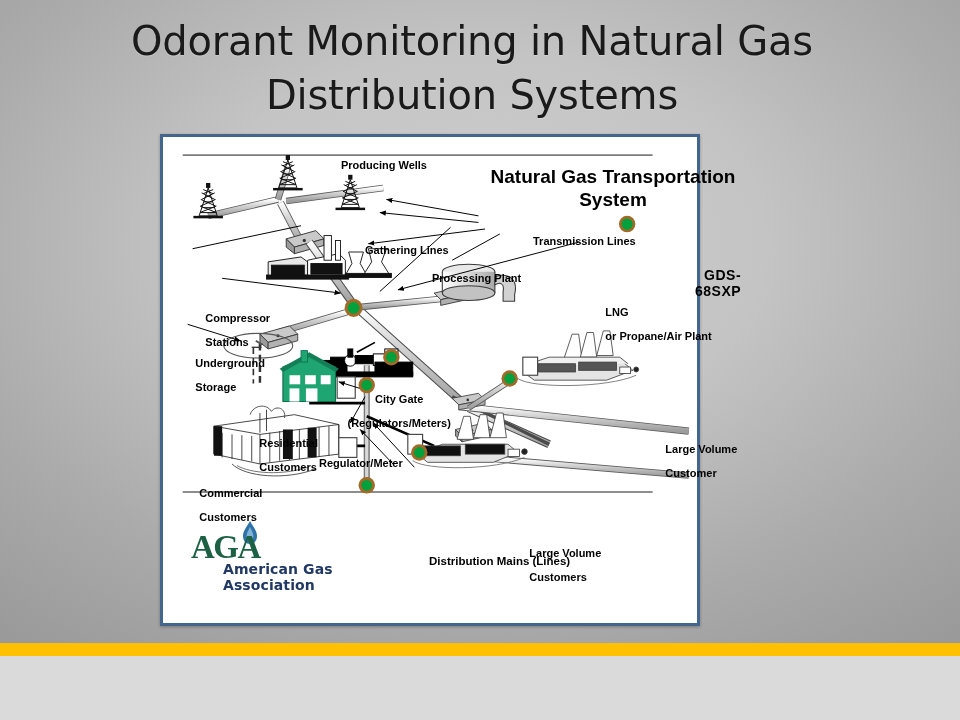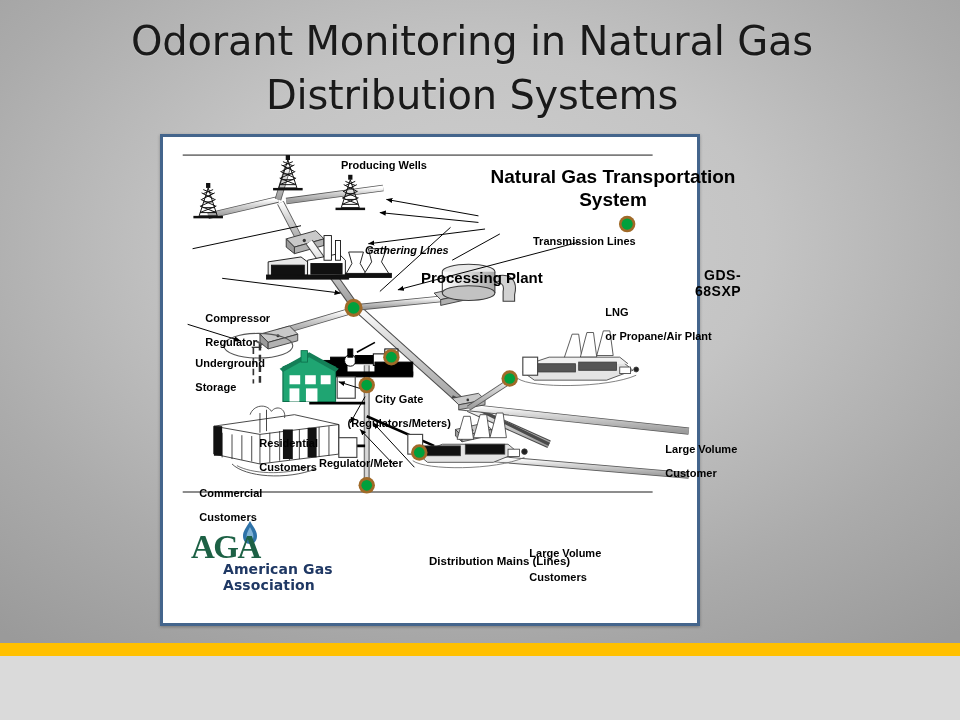--- a/index.html
+++ b/index.html
@@ -316,29 +316,29 @@
 
     <div class="dhead" style="left:300px; top:28px; width:300px;">
       <span>Natural Gas Transportation</span><br>
       <span>System</span>
     </div>
 
     <div class="gds-tag" style="left:532px; top:130px;text-align:right;">GDS-68SXP</div>
 
     <div class="dlabel" style="left:178px; top:22px; font-size:11px;">Producing Wells</div>
 
-    <div class="dlabel" style="left:202px; top:107px; font-size:11px;font-style:italic;">Gathering Lines</div>
+    <div class="dlabel" style="left:202px; top:107px; font-size:11px;">Gathering Lines</div>
 
     <div class="dlabel" style="left:370px; top:98px; font-size:11px;">Transmission Lines</div>
 
-    <div class="dlabel" style="left:258px; top:135px; font-size:15px;">Processing Plant</div>
+    <div class="dlabel" style="left:269px; top:135px; font-size:11px;">Processing Plant</div>
 
     <div class="dlabel" style="left:24px; top:163px; font-size:11px;">
       <span>Compressor</span><br>
-      <span>Regulator</span>
+      <span>Stations</span>
     </div>
 
     <div class="dlabel" style="left:14px; top:208px; font-size:11px;">
       <span>Underground</span><br>
       <span>Storage</span>
     </div>
 
     <div class="dlabel" style="left:424px; top:157px; font-size:11px;">
       <span>LNG</span><br>
       <span>or Propane/Air Plant</span>

